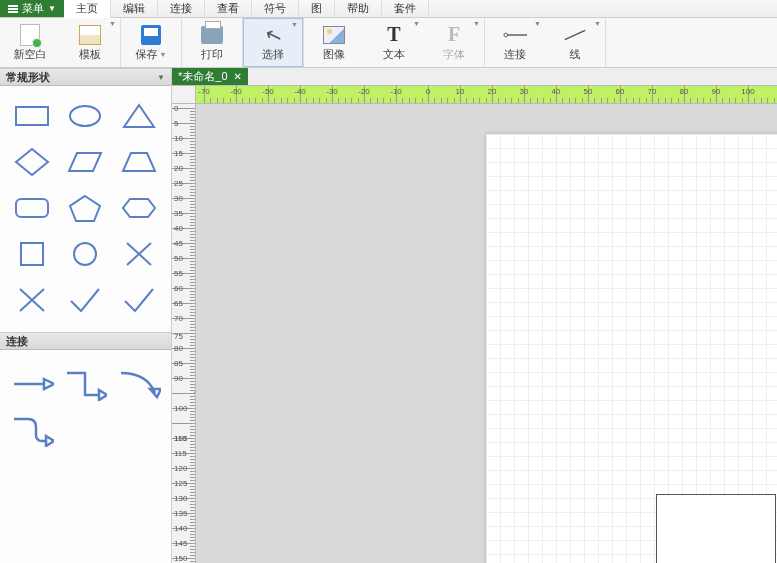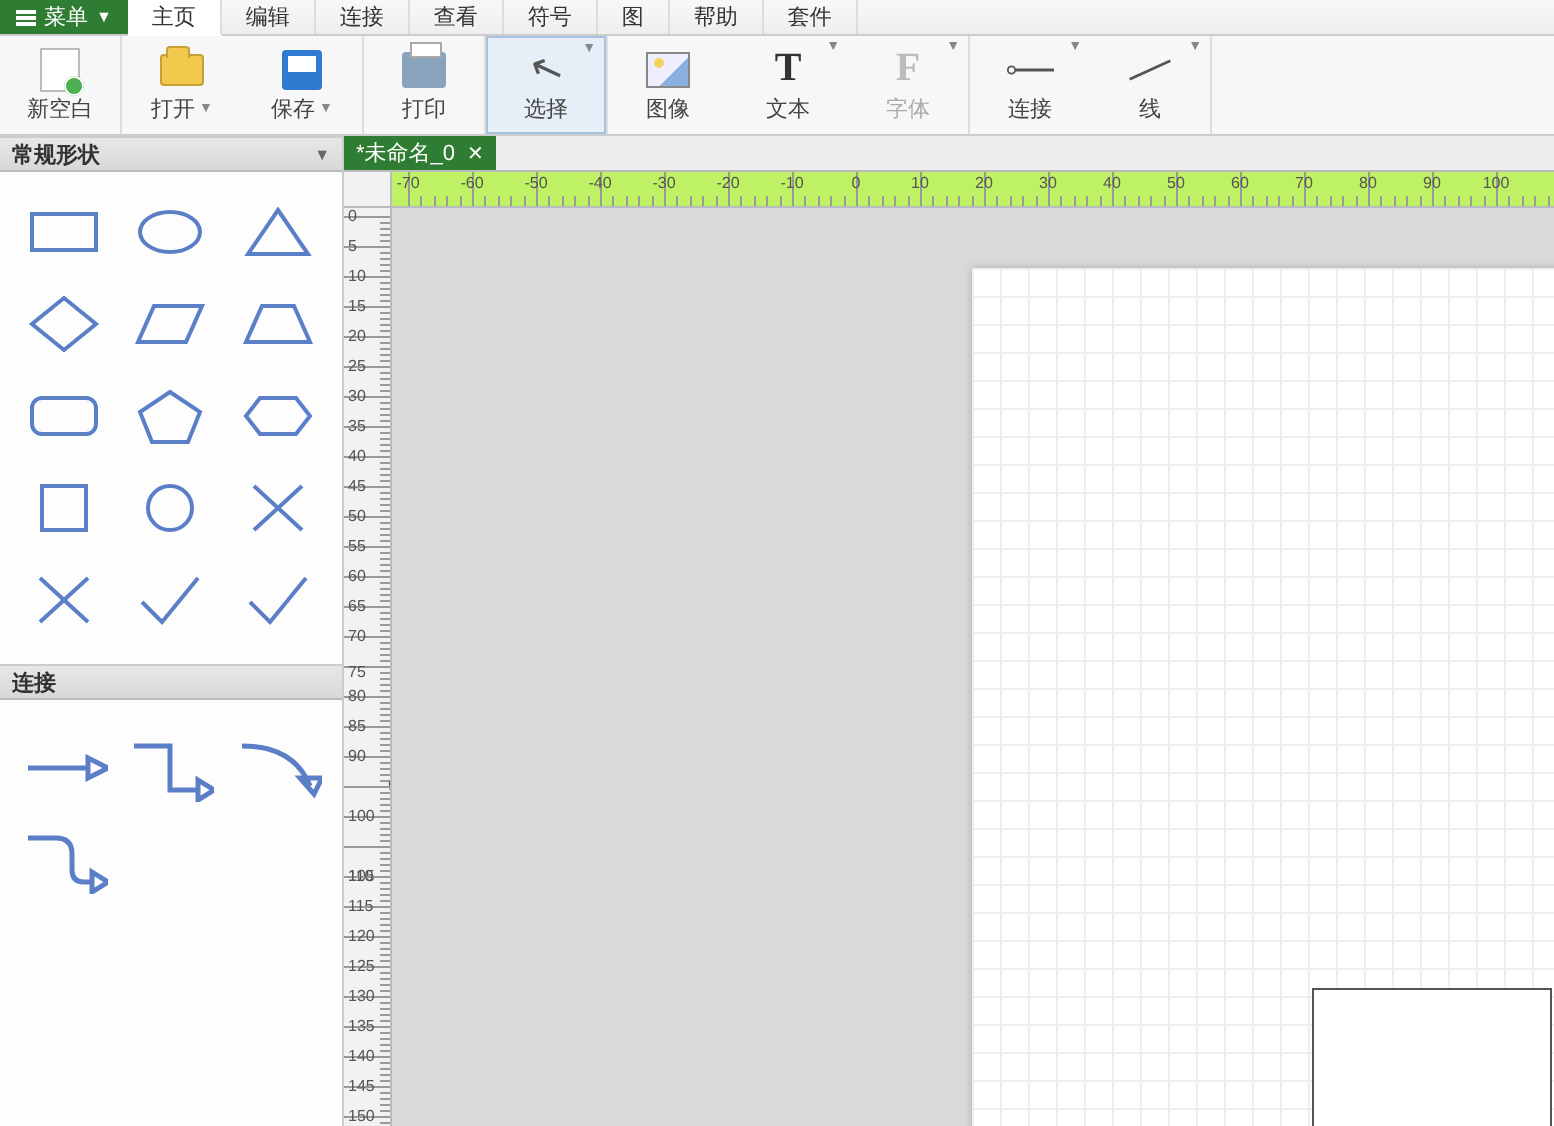--- a/index.html
+++ b/index.html
@@ -112,31 +112,29 @@
 </div>
 
 <div class="ribbon">
   <div class="rgrp">
     <div class="ritem">
         <div class="ico">
           <div class="i-newblank"></div>
         </div>
         <span>新空白</span>
       </div>
+    <div class="ritem">
+        <span class="dd-s">▼</span>
+        <div class="ico">
+          <div class="i-template"></div>
+        </div>
+        <span>模板</span>
+      </div>
   </div>
   <div class="rgrp">
-    <div class="ritem">
-        <div class="ico">
-          <div class="i-open"></div>
-        </div>
-        <div class="lbl-row">
-          <span>打开</span>
-          <span class="mini-dd">▼</span>
-        </div>
-      </div>
     <div class="ritem">
         <div class="ico">
           <div class="i-save"></div>
         </div>
         <div class="lbl-row">
           <span>保存</span>
           <span class="mini-dd">▼</span>
         </div>
       </div>
   </div>

